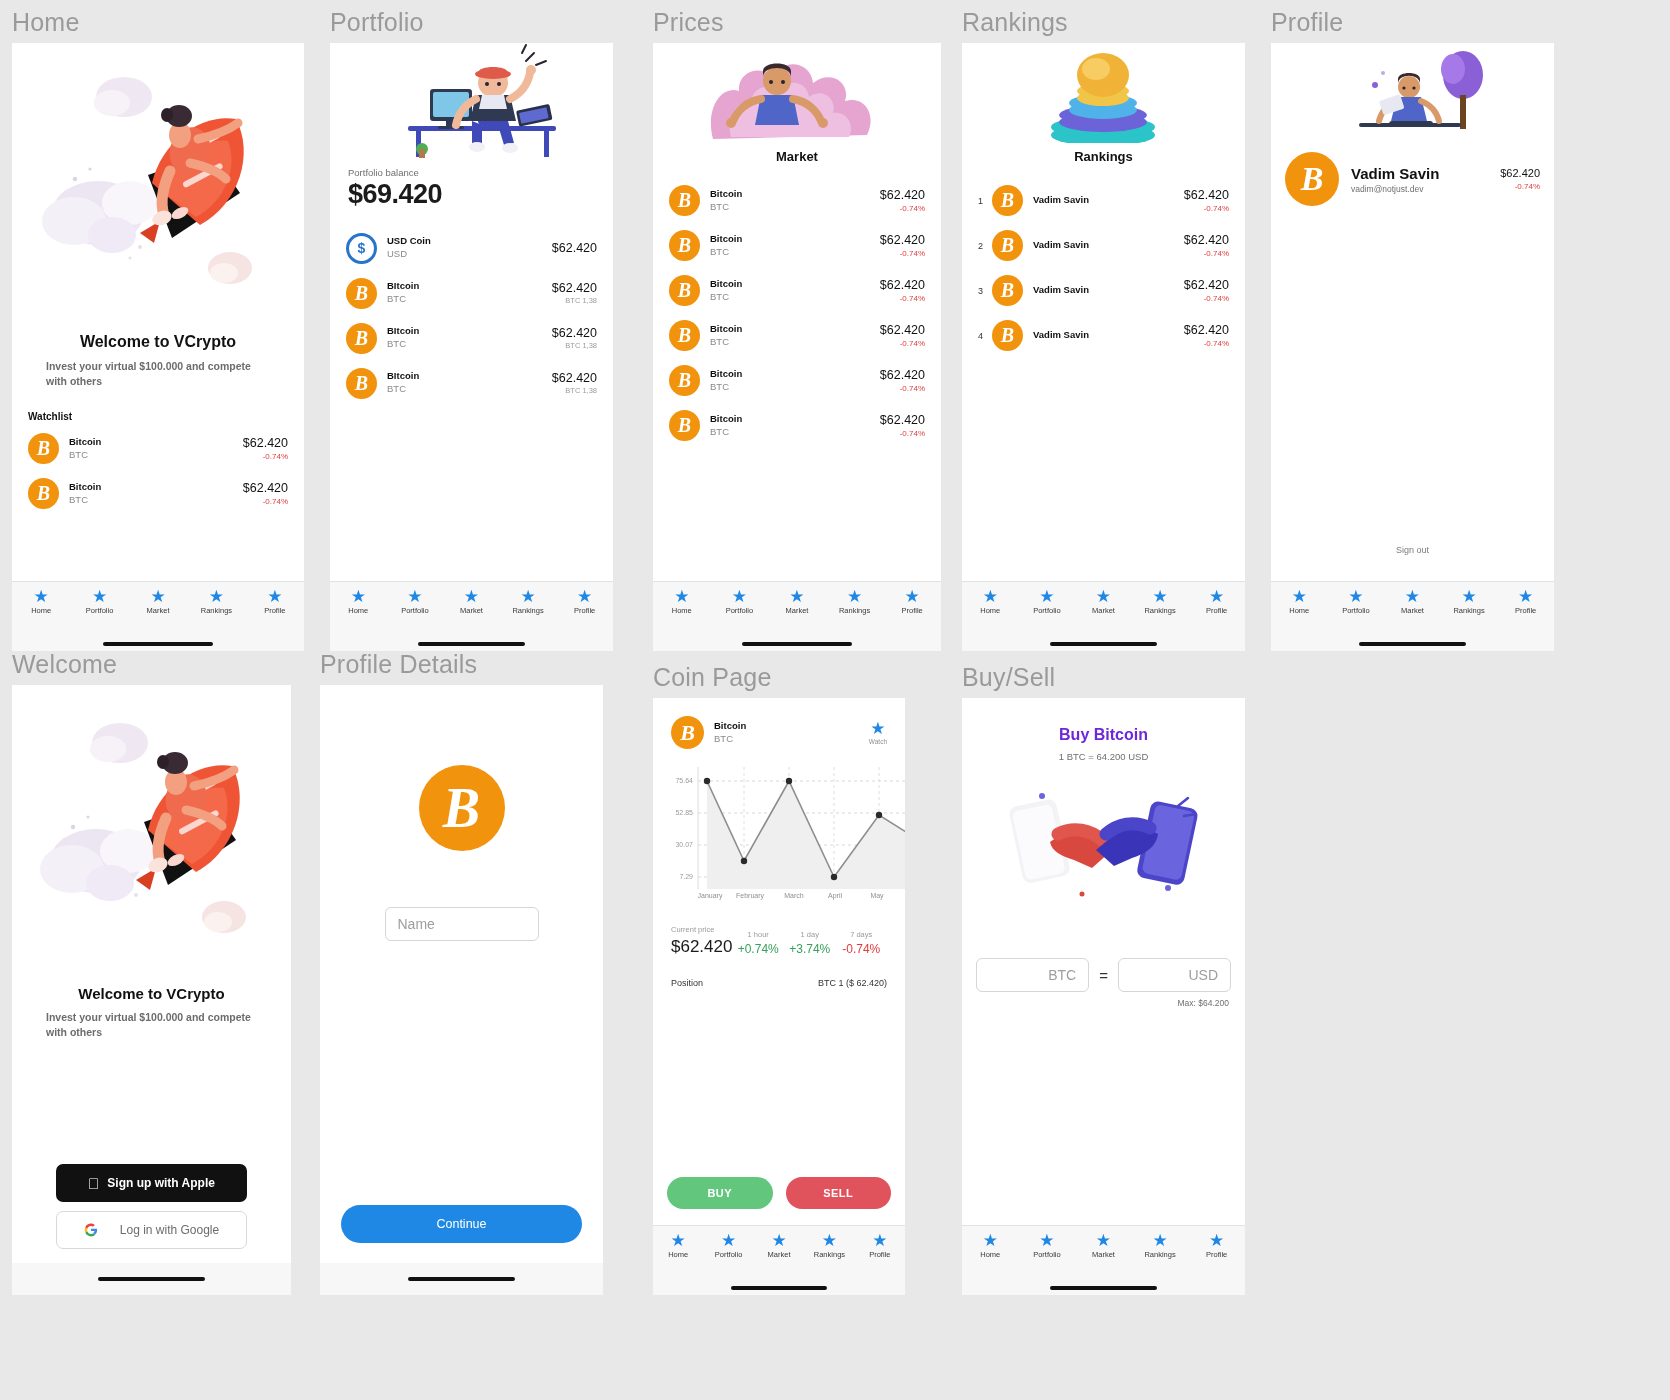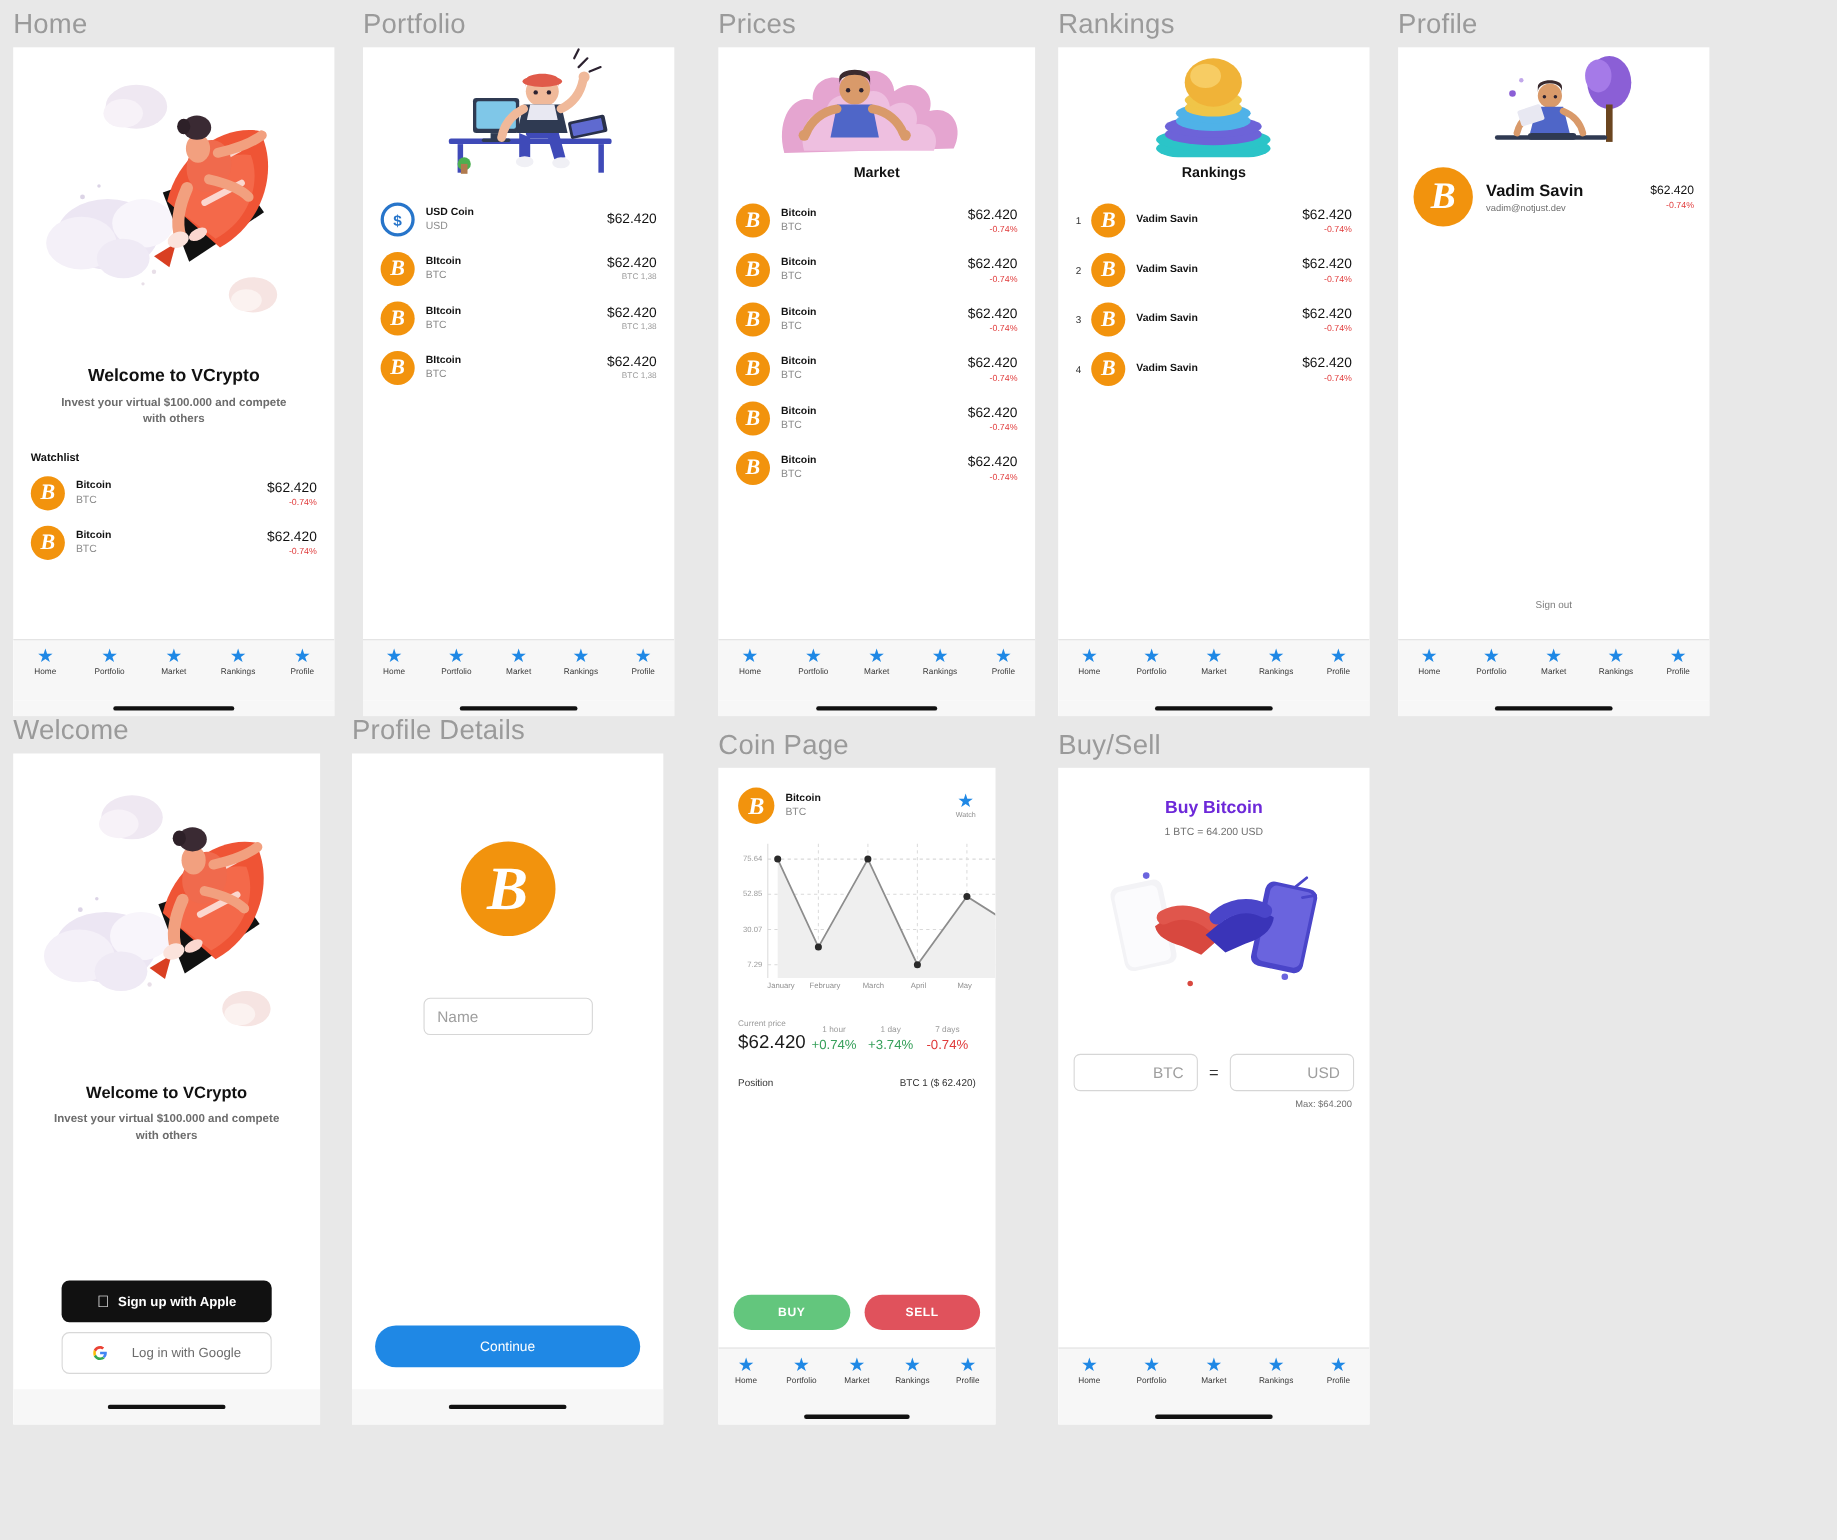--- a/index.html
+++ b/index.html
@@ -59,21 +59,21 @@
   .coin-chg { font-size:8px; color:#e03b3b; line-height:1.4; }
   .coin-sub { font-size:7.5px; color:#9b9b9b; line-height:1.4; }
 
   .section-h { font-size:10px; font-weight:700; color:#111; padding:0 16px 4px; }
   .screen-h { font-size:13px; font-weight:700; color:#111; text-align:center; }
 
   
   .illus { position:relative; }
 
   .h-title { font-size:16px; font-weight:700; color:#111; text-align:center; }
-  .h-sub { font-size:10.5px; font-weight:700; color:#6c6c6c; text-align:center;
+  .h-sub { font-size:10.5px; font-weight:700; color:#6c6c6c; 
            line-height:1.45; padding:0 34px; margin-top:8px; }
 
   
   .btn {
     display:flex; align-items:center; justify-content:center; gap:8px;
     border-radius:7px; font-size:12px; font-weight:700; cursor:pointer;
   }
   .btn-apple { background:#111; color:#fff; height:38px; }
   .btn-google { background:#fff; color:#6c6c6c; height:38px;
                 border:1px solid #d8d8d8; font-weight:400; }
@@ -224,20 +224,24 @@
             <circle cx="201" cy="27" r="5" fill="#f0b99a"></circle>
             <path d="M142 78 L142 100 L152 100 L152 82 Z" fill="#3f4ab8"></path>
             <path d="M178 78 L184 100 L174 102 L168 82 Z" fill="#3f4ab8"></path>
             <ellipse cx="147" cy="104" rx="8" ry="5" fill="#f0f0f5"></ellipse>
             <ellipse cx="180" cy="105" rx="8" ry="5" fill="#f0f0f5"></ellipse>
             <path d="M196 18 L204 10 M206 22 L216 18 M192 10 L196 2" stroke="#2c2230" stroke-width="2" stroke-linecap="round"></path>
             <circle cx="92" cy="106" r="6" fill="#4caf50"></circle>
             <rect x="89" y="106" width="6" height="9" fill="#b07a4e"></rect>
           </svg>
         </div>
+        <div style="padding:4px 18px 0;">
+          <div style="font-size:9.5px;color:#6f6f6f;">Portfolio balance</div>
+          <div style="font-size:27px;font-weight:700;color:#1b1b1b;line-height:1.25;letter-spacing:-.5px;">$69.420</div>
+        </div>
         <div style="margin-top:14px;">
           <div class="coinrow">
             <div class="coin-ico usdc">$</div>
             <div class="coin-meta">
               <div class="coin-name">USD Coin</div>
               <div class="coin-sym">USD</div>
             </div>
             <div class="coin-right">
               <div class="coin-price">$62.420</div>
               <div class="coin-sub"></div>

